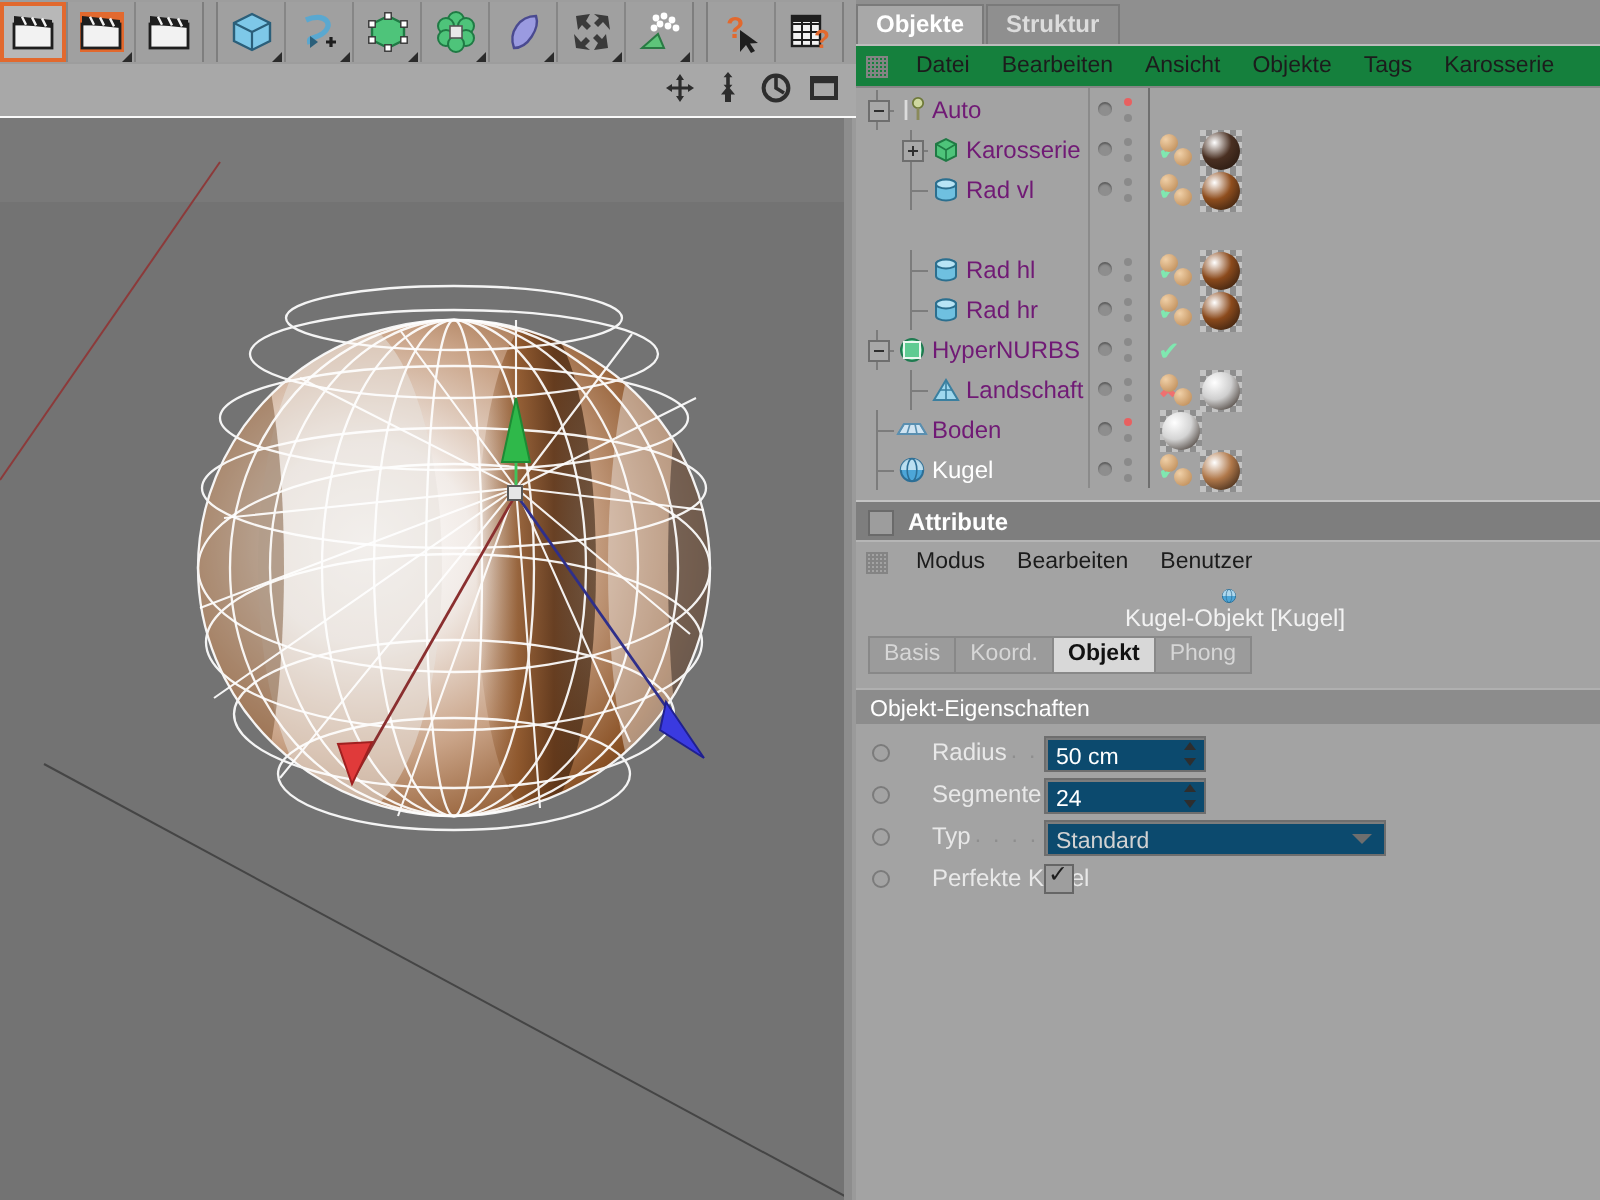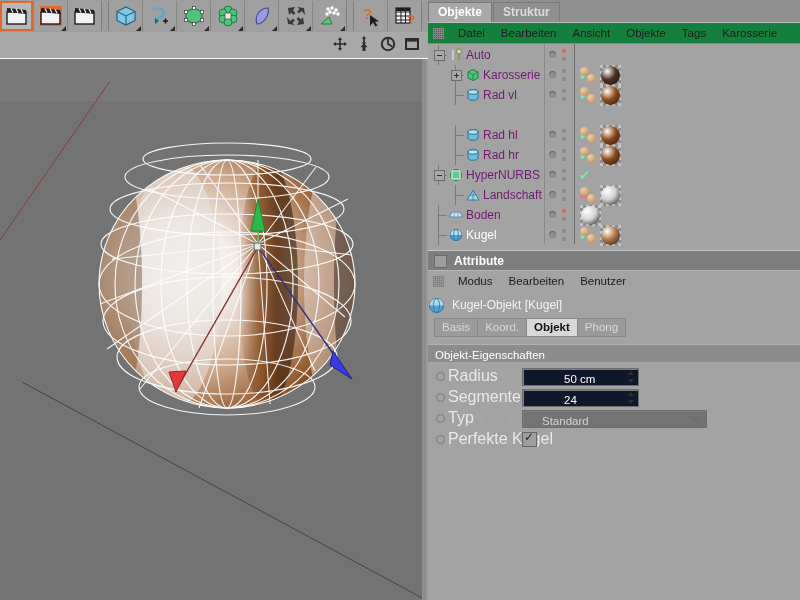--- a/index.html
+++ b/index.html
@@ -81,43 +81,43 @@
          background-size:6px 6px;background-position:0 0,3px 3px;background-color:#c3c3c3;}
 
   
   #attr{position:absolute;left:0;top:250px;width:372px;height:272px;background:#a3a3a3;}
   #atitle{position:absolute;left:0;top:0;width:372px;height:20px;background:#7e7e7e;
           border-top:1px solid #c4c4c4;display:flex;align-items:center;}
   .tbox{width:11px;height:11px;margin:0 7px 0 6px;background:#9d9d9d;border:1px solid #6a6a6a;}
   #atitle .t{font-size:12px;font-weight:bold;color:#ffffff;}
   #amenu{position:absolute;left:0;top:20px;width:372px;height:21px;background:#a3a3a3;
          border-top:1px solid #b5b5b5;display:flex;align-items:center;}
-  #aobj{position:absolute;left:0;top:44px;width:372px;height:22px;display:flex;align-items:center;}
+  #aobj{position:absolute;left:0;top:44px;width:372px;height:22px;display:flex;align-items:center;flex-direction:column;}
   #aobj .lbl{font-size:12px;color:#f2f2f2;margin-left:7px;}
   #atabs{position:absolute;left:6px;top:68px;display:flex;}
   .atab{height:17px;line-height:17px;padding:0 7px;font-size:11.5px;color:#d6d6d6;
         background:#9b9b9b;border:1px solid #888;border-right:none;}
   .atab:last-child{border-right:1px solid #888;}
   .atab.active{background:#d8d8d8;color:#111;font-weight:bold;}
   #ahdr{position:absolute;left:0;top:94px;width:372px;height:17px;background:#8c8c8c;
         border-top:1px solid #b0b0b0;}
   #ahdr span{font-size:11.5px;font-weight:normal;color:#ffffff;line-height:17px;margin-left:7px;}
   .prow{position:absolute;left:0;width:372px;height:20px;display:flex;align-items:center;}
   .pradio{width:7px;height:7px;border-radius:50%;border:1px solid #7b7b7b;background:#a3a3a3;
           margin-left:8px;flex:0 0 auto;}
-  .plabel{font-size:16px;color:#e8e8e8;margin-left:3px;white-space:nowrap;}
+  .plabel{font-size:12px;color:#e8e8e8;margin-left:21px;white-space:nowrap;}
   .pdots{flex:0 0 auto;font-size:11.5px;color:#8e8e8e;letter-spacing:1.4px;margin-left:2px;overflow:hidden;}
-  .numfield{position:absolute;left:524px;width:79px;height:16px;background:#0f172a;
-            border:1px solid #6e6e6e;box-shadow:inset 1px 1px 0 #7d7d7d;padding-left:36px;}
+  .numfield{position:absolute;left:524px;width:79px;height:16px;background:#0c4a6e;
+            border:1px solid #6e6e6e;box-shadow:inset 1px 1px 0 #7d7d7d;}
   .numfield .v{font-size:11.5px;color:#ffffff;line-height:16px;margin-left:5px;}
   .spin{position:absolute;right:4px;top:2px;width:7px;height:12px;display:flex;
         flex-direction:column;justify-content:space-between;align-items:center;}
   .spin b{display:block;width:0;height:0;border-left:3.5px solid transparent;border-right:3.5px solid transparent;}
-  .selfield{position:absolute;left:524px;width:169px;height:16px;background:#737373;
-            border:1px solid #6e6e6e;box-shadow:inset 1px 1px 0 #7d7d7d;padding-left:14px;}
+  .selfield{position:absolute;left:524px;width:169px;height:16px;background:#0c4a6e;
+            border:1px solid #6e6e6e;box-shadow:inset 1px 1px 0 #7d7d7d;}
   .selfield .v{font-size:11.5px;color:#d2d2d2;line-height:16px;margin-left:5px;}
   .cbox{position:absolute;left:524px;width:13px;height:13px;background:#9e9e9e;border:1px solid #666;}
 </style>
 </head>
 <body>
 
 <div id="app">
 
   <div id="left">
 

